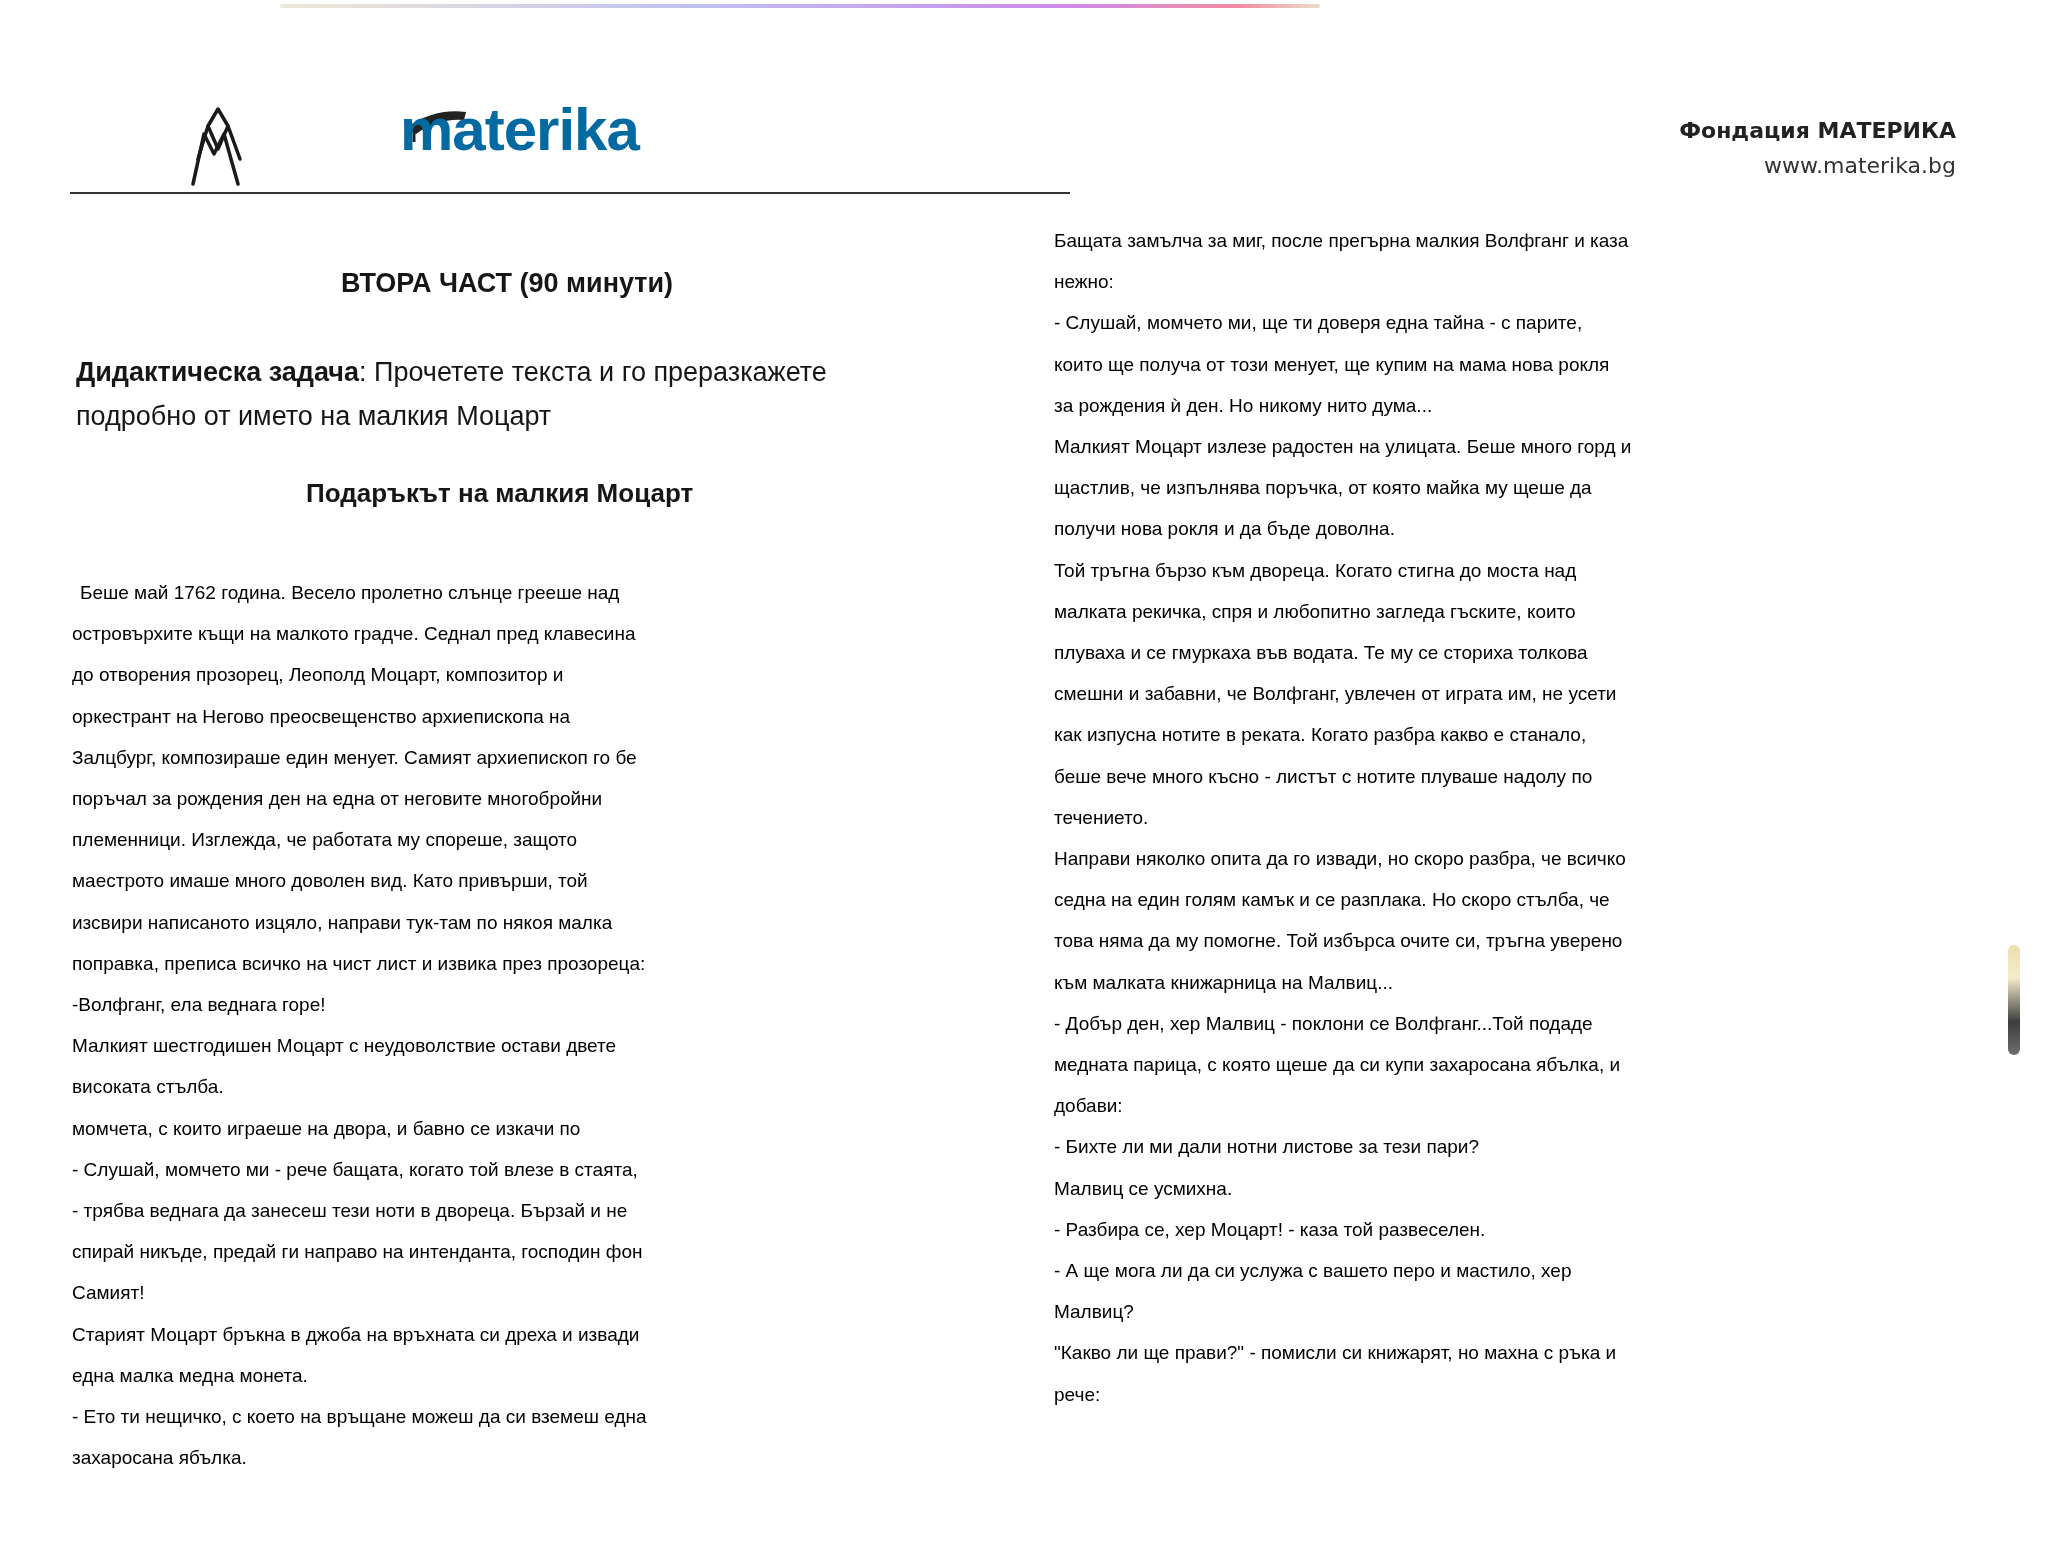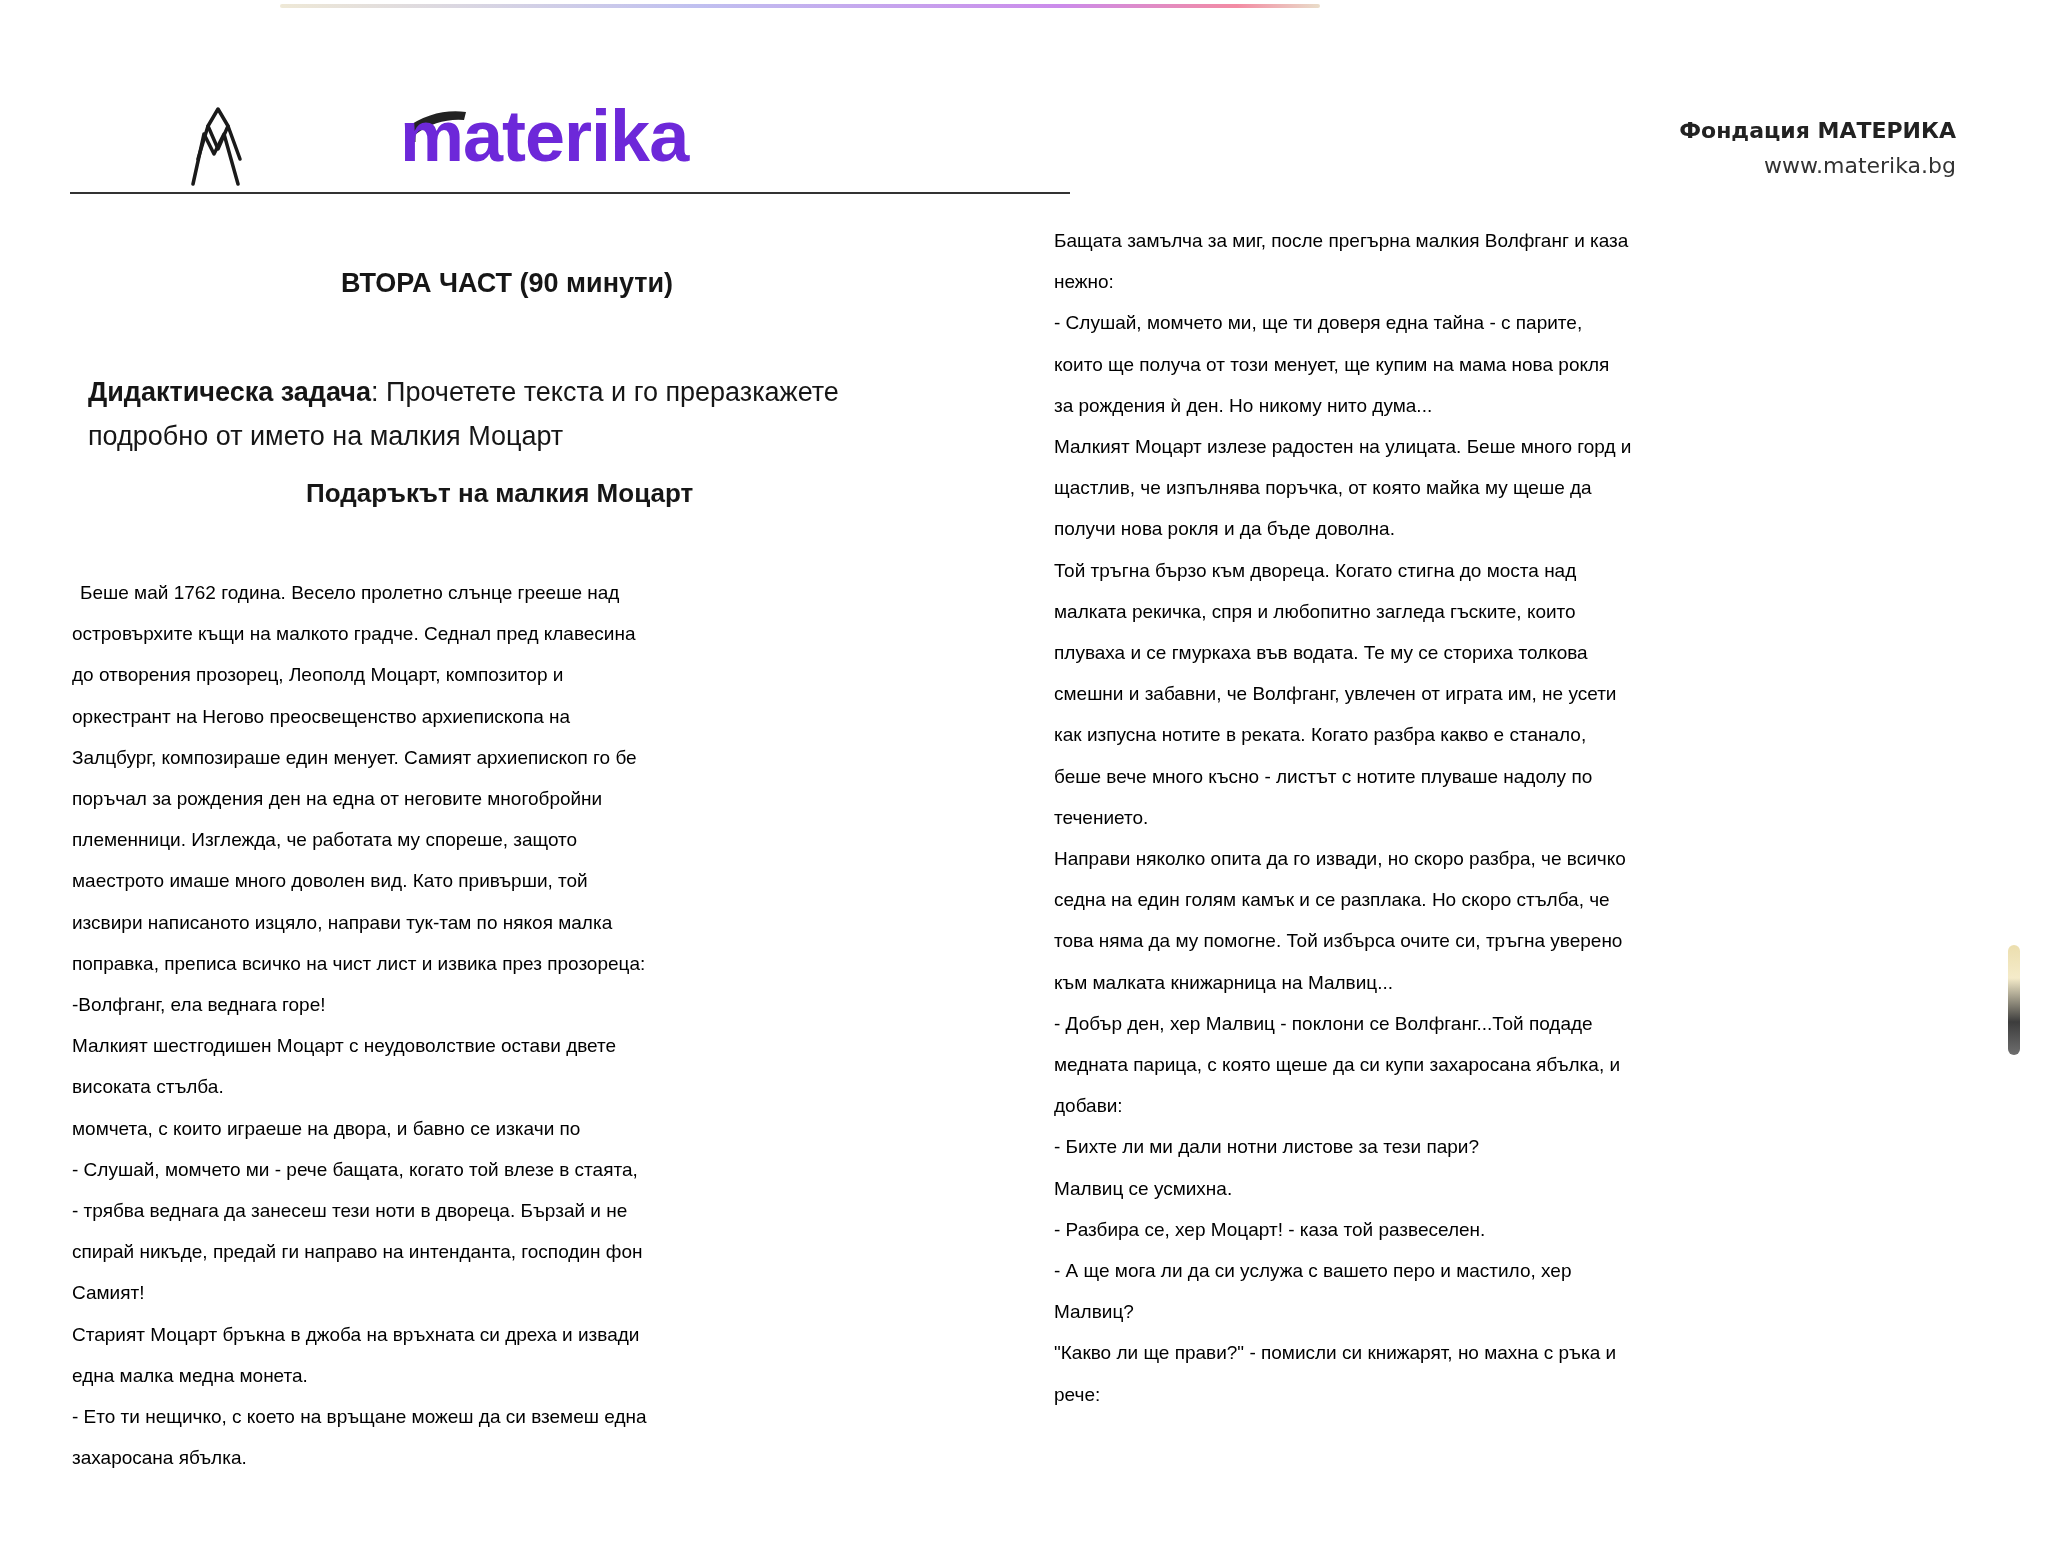--- a/index.html
+++ b/index.html
@@ -14,22 +14,22 @@
   }
   .edge-mark {
     position: absolute; right: 28px; top: 945px; width: 12px; height: 110px;
     background: linear-gradient(180deg, #e8d8a0, #f3e8c0 30%, #1a1a1a 70%, #555);
     border-radius: 6px; opacity: 0.85;
   }
   .header { position: absolute; left: 0; top: 0; width: 2048px; height: 200px; }
   .logo-mark { position: absolute; left: 188px; top: 104px; width: 60px; height: 82px; }
   .wordmark {
     position: absolute; left: 400px; top: 100px;
-    font-family: "Liberation Sans", sans-serif; font-weight: bold; font-size: 72px;
-    letter-spacing: -1px; color: #6d28d9; line-height: 1;
+    font-family: "Liberation Sans", sans-serif; font-weight: bold; font-size: 60px;
+    letter-spacing: -1px; color: #0369a1; line-height: 1;
   }
   .cap-icon { position: absolute; left: 404px; top: 108px; width: 64px; height: 34px; }
   .org-name {
     position: absolute; right: 92px; top: 118px; font-size: 22px; font-weight: bold;
     font-family: "DejaVu Sans", sans-serif; color: #222;
   }
   .org-url {
     position: absolute; right: 92px; top: 153px; font-size: 22px;
     font-family: "DejaVu Sans", sans-serif; color: #333;
   }
@@ -39,21 +39,21 @@
   .col {
     position: absolute; top: 0; font-size: 19px; line-height: 41.2px;
     font-family: "Liberation Sans", sans-serif; color: #000000;
   }
   .col-left { left: 72px; width: 900px; margin-top: 16px; }
   .col-right { left: 1054px; width: 900px; top: 220px; }
   .line { white-space: nowrap; }
   .section-heading {
     position: absolute; left: 341px; top: 268px; font-size: 27px; font-weight: bold;
   }
-  .task { position: absolute; left: 88px; top: 350px; font-size: 27px; line-height: 44px; margin-top: 20px; }
+  .task { position: absolute; left: 76px; top: 350px; font-size: 27px; line-height: 44px; }
   .task b { font-weight: bold; }
   .story-title {
     position: absolute; left: 306px; top: 478px; font-size: 26px; font-weight: bold;
   }
   .story-left { top: 556px; }
   .indent { padding-left: 8px; }
 </style>
 </head>
 <body>
 

